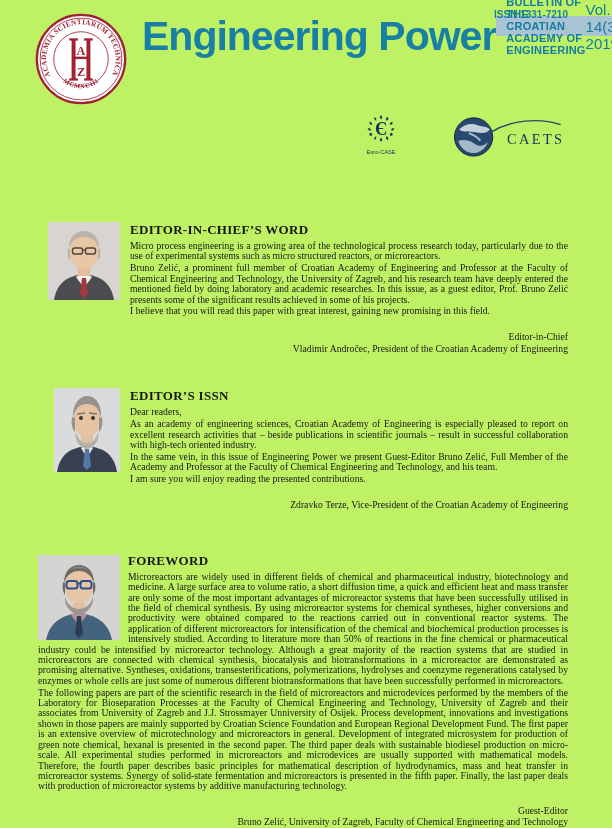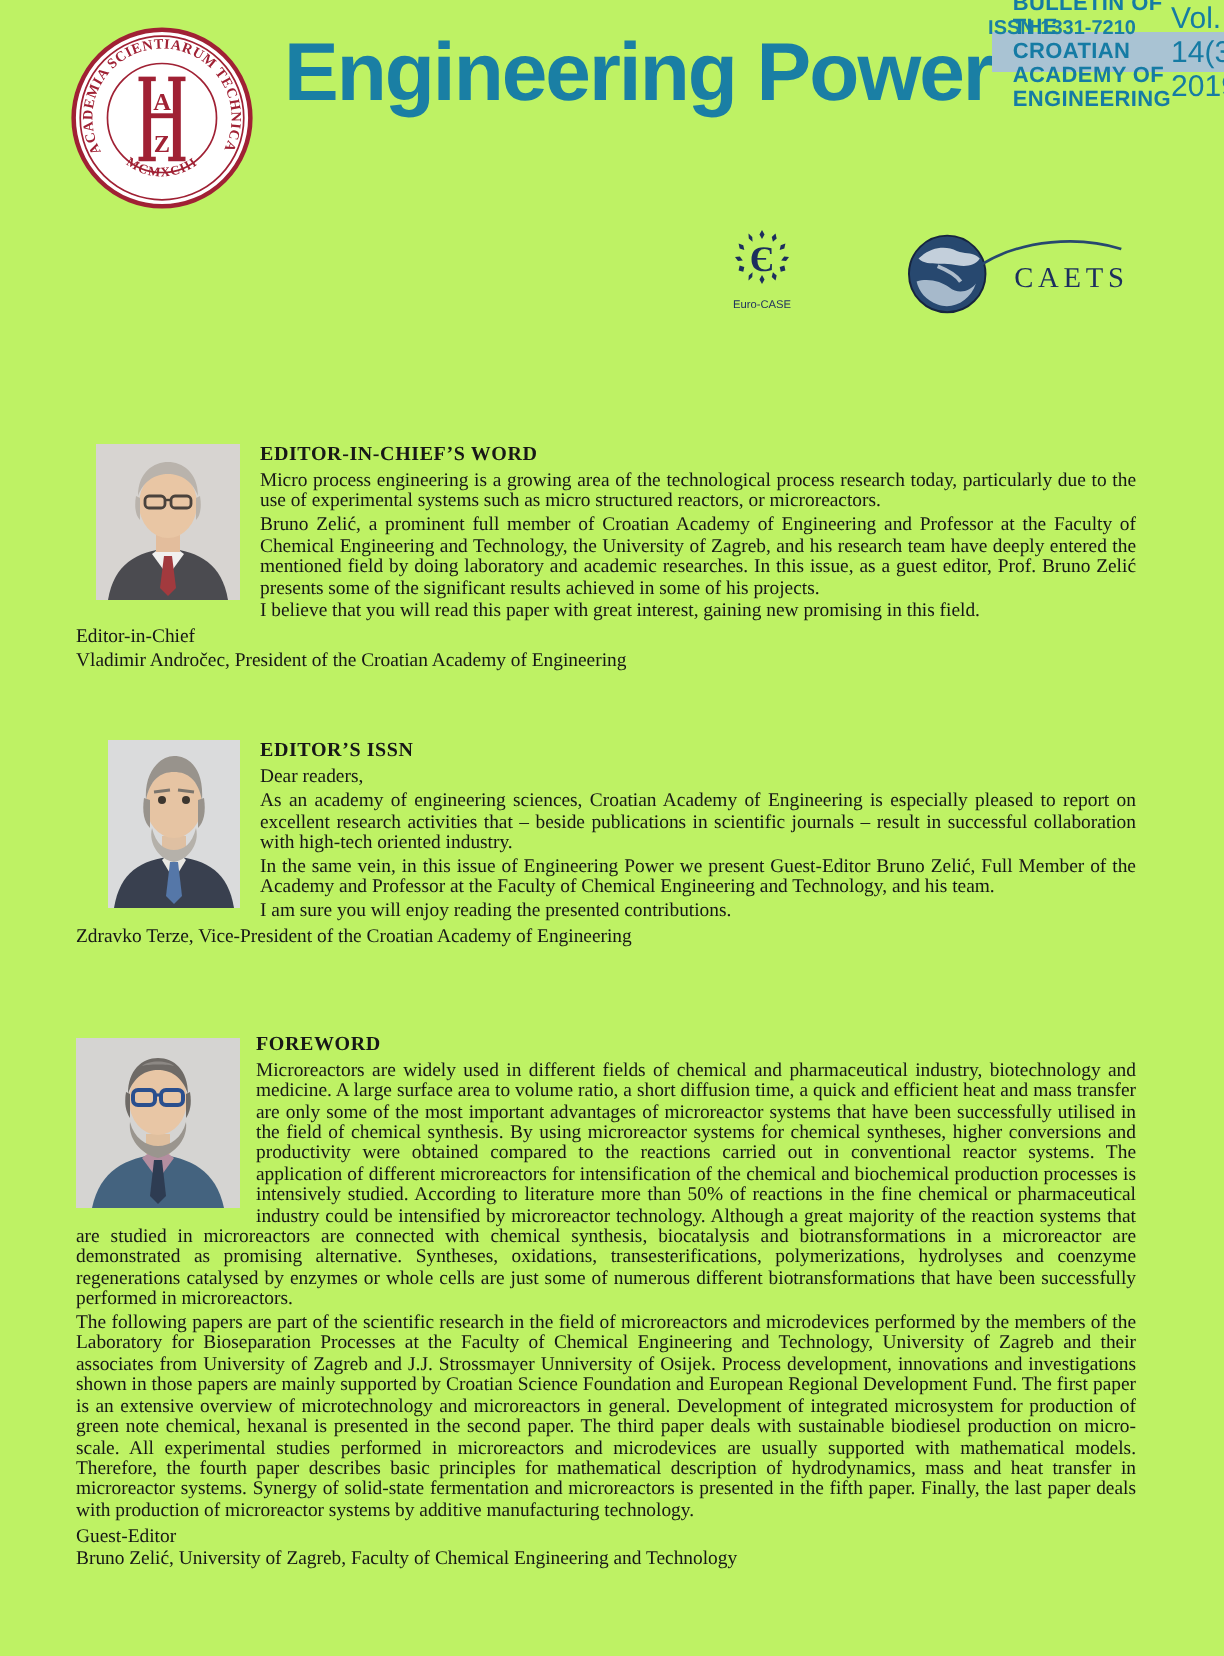--- a/index.html
+++ b/index.html
@@ -22,23 +22,23 @@
 
   
   main { padding:0 44px 0 38px; }
   section { position:relative; }
   .sec-1 { margin-top:62px; }
   .sec-2 { margin-top:34px; }
   .sec-3 { margin-top:42px; }
   .sec-row { display:flex; align-items:flex-start; }
   .pcol { width:82px; flex:none; display:flex; justify-content:flex-end; }
   .sec-body { flex:1; margin-left:10px; min-width:0; }
-  h2 { font-size:10px; font-weight:bold; letter-spacing:0.3px; margin:0 0 3px 0; }
+  h2 { font-size:13px; font-weight:bold; letter-spacing:0.3px; margin:0 0 3px 0; }
   .bodytext p { margin:0 0 1.5px 0; font-size:9.7px; line-height:10.4px; text-align:justify; }
-  .sig { text-align:left; font-size:9.7px; line-height:11.5px; clear:both; }
+  .sig { text-align:right; margin-top:13px; font-size:9.7px; line-height:11.5px; clear:both; }
   .sig .sig-role { display:block; }
   .sig .sig-name { display:block; }
 
   
   .fw-portrait { float:left; margin:2px 8px 2px 0; }
 
   .portrait-svg { display:block; }
 </style>
 </head>
 <body>

